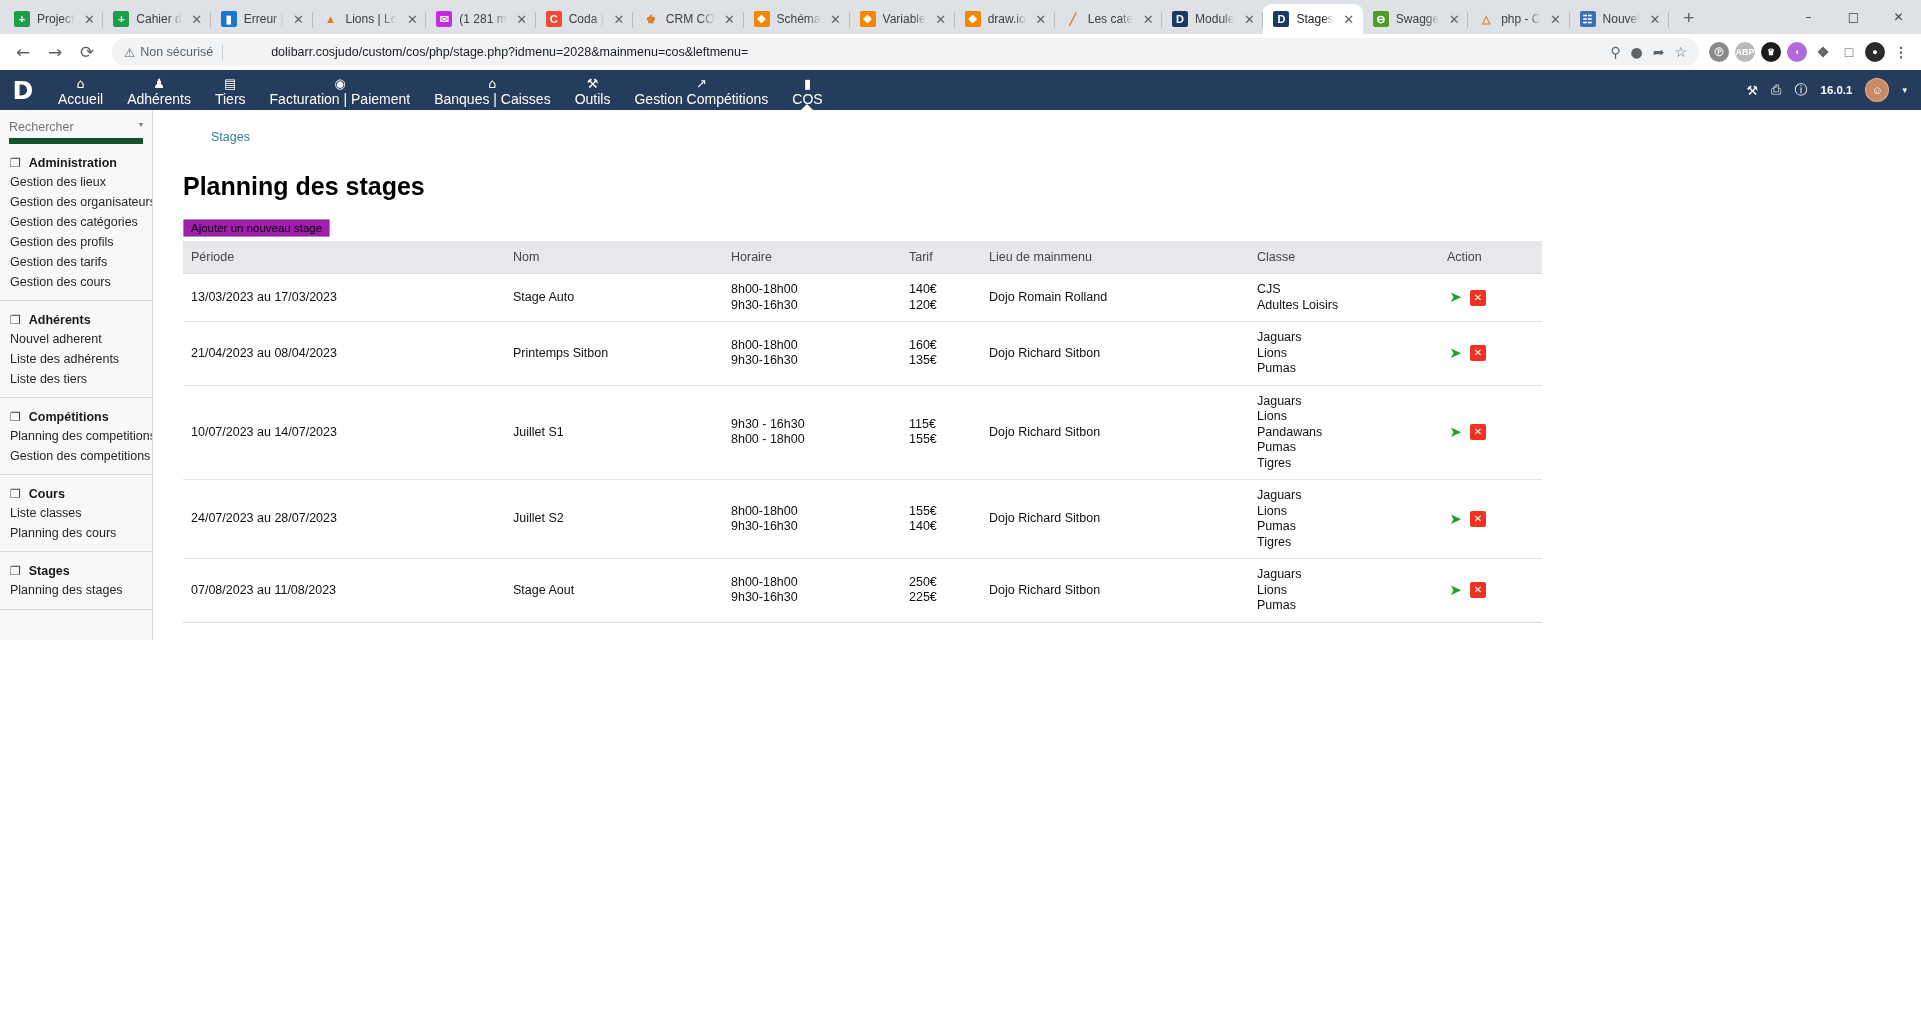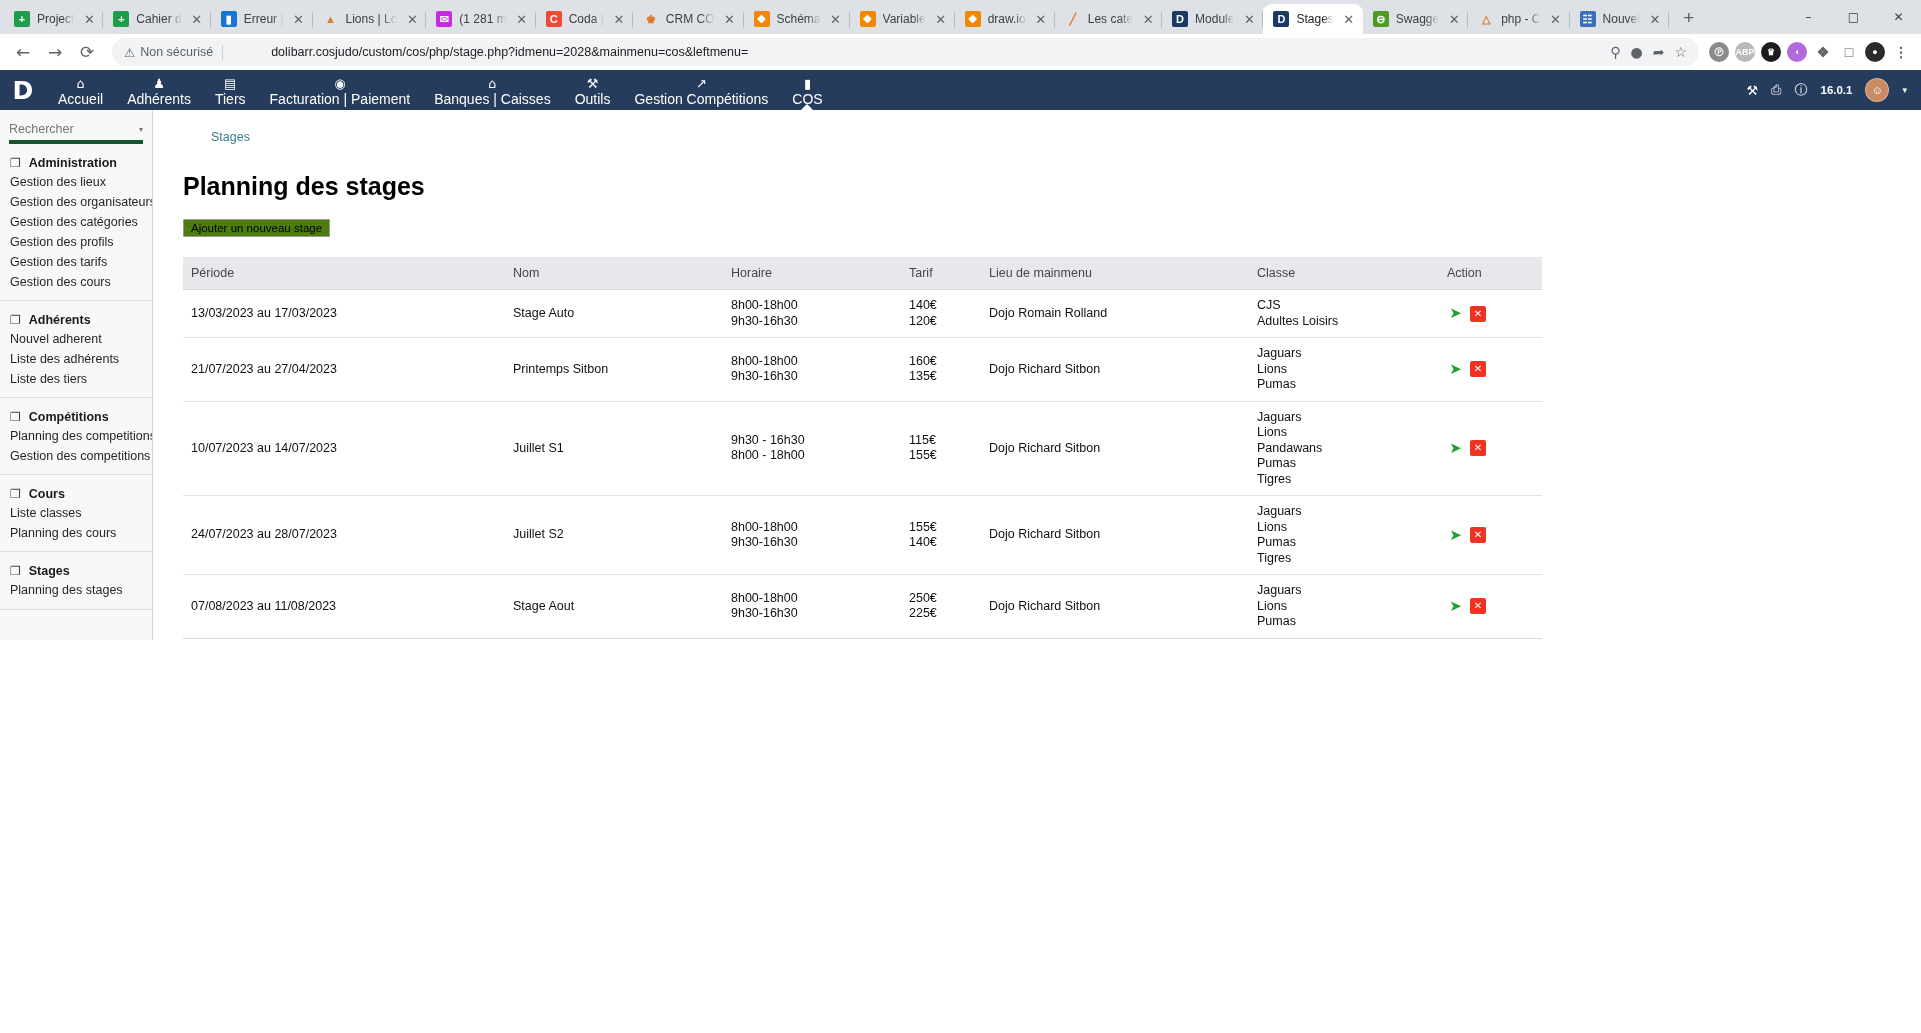--- a/index.html
+++ b/index.html
@@ -210,22 +210,22 @@
     flex: none;
     background: #f8f8f8;
     border-right: 1px solid #d8d8d8;
     padding: 0 0 0 0;
     height: 530px;
     overflow: hidden;
   }
   #search-box {
     margin: 10px 9px 0 9px;
     height: 24px;
-    display: flex; align-items: center;
-    border-bottom: 4px solid #14532d;
+    display: flex; align-items: flex-start;
+    border-bottom: 6px solid #14532d;
     padding-bottom: 2px;
   }
   #search-input {
     border: none; background: transparent; outline: none;
     font-size: 12.5px; color: #8a8a8a;
     font-family: "Liberation Sans", sans-serif;
     flex: 1; width: 100%; padding: 0;
   }
   #search-caret { font-size: 8px; color: #777; padding-left: 4px; font-family:"DejaVu Sans",sans-serif;}
 
@@ -263,30 +263,30 @@
     font-size: 25px;
     font-weight: bold;
     color: #000;
     margin: 28px 0 0 0;
     padding-left: 0;
   }
   #add-button {
     margin-top: 18px;
     font-size: 11.5px;
     font-family: "Liberation Sans", sans-serif;
-    background: #4d7c0f;
+    background: #a21caf;
     border: 1px solid #999;
     padding: 2px 7px;
     color: #000;
     border-radius: 1px;
   }
 
   
   #stages-table {
-    margin-top: 20px;
+    margin-top: 4px;
     width: 1359px;
     border-collapse: collapse;
     font-size: 12.5px;
   }
   #stages-table thead th {
     background: #e8e8ec;
     color: #44444a;
     font-weight: normal;
     text-align: left;
     padding: 9px 8px 9px 8px;
@@ -595,21 +595,21 @@
                 <div>Adultes Loisirs</div>
               </td>
               <td class="col-action">
                 <div class="act-wrap">
                   <span class="act-green">➤</span>
                   <span class="act-red">✕</span>
                 </div>
               </td>
             </tr>
             <tr>
-              <td class="col-periode">21/07/2023 au 27/04/2023</td>
+              <td class="col-periode">21/04/2023 au 08/04/2023</td>
               <td class="col-nom">Printemps Sitbon</td>
               <td class="col-horaire multi-line">
                 <div>8h00-18h00</div>
                 <div>9h30-16h30</div>
               </td>
               <td class="col-tarif multi-line">
                 <div>160€</div>
                 <div>135€</div>
               </td>
               <td class="col-lieu">Dojo Richard Sitbon</td>

